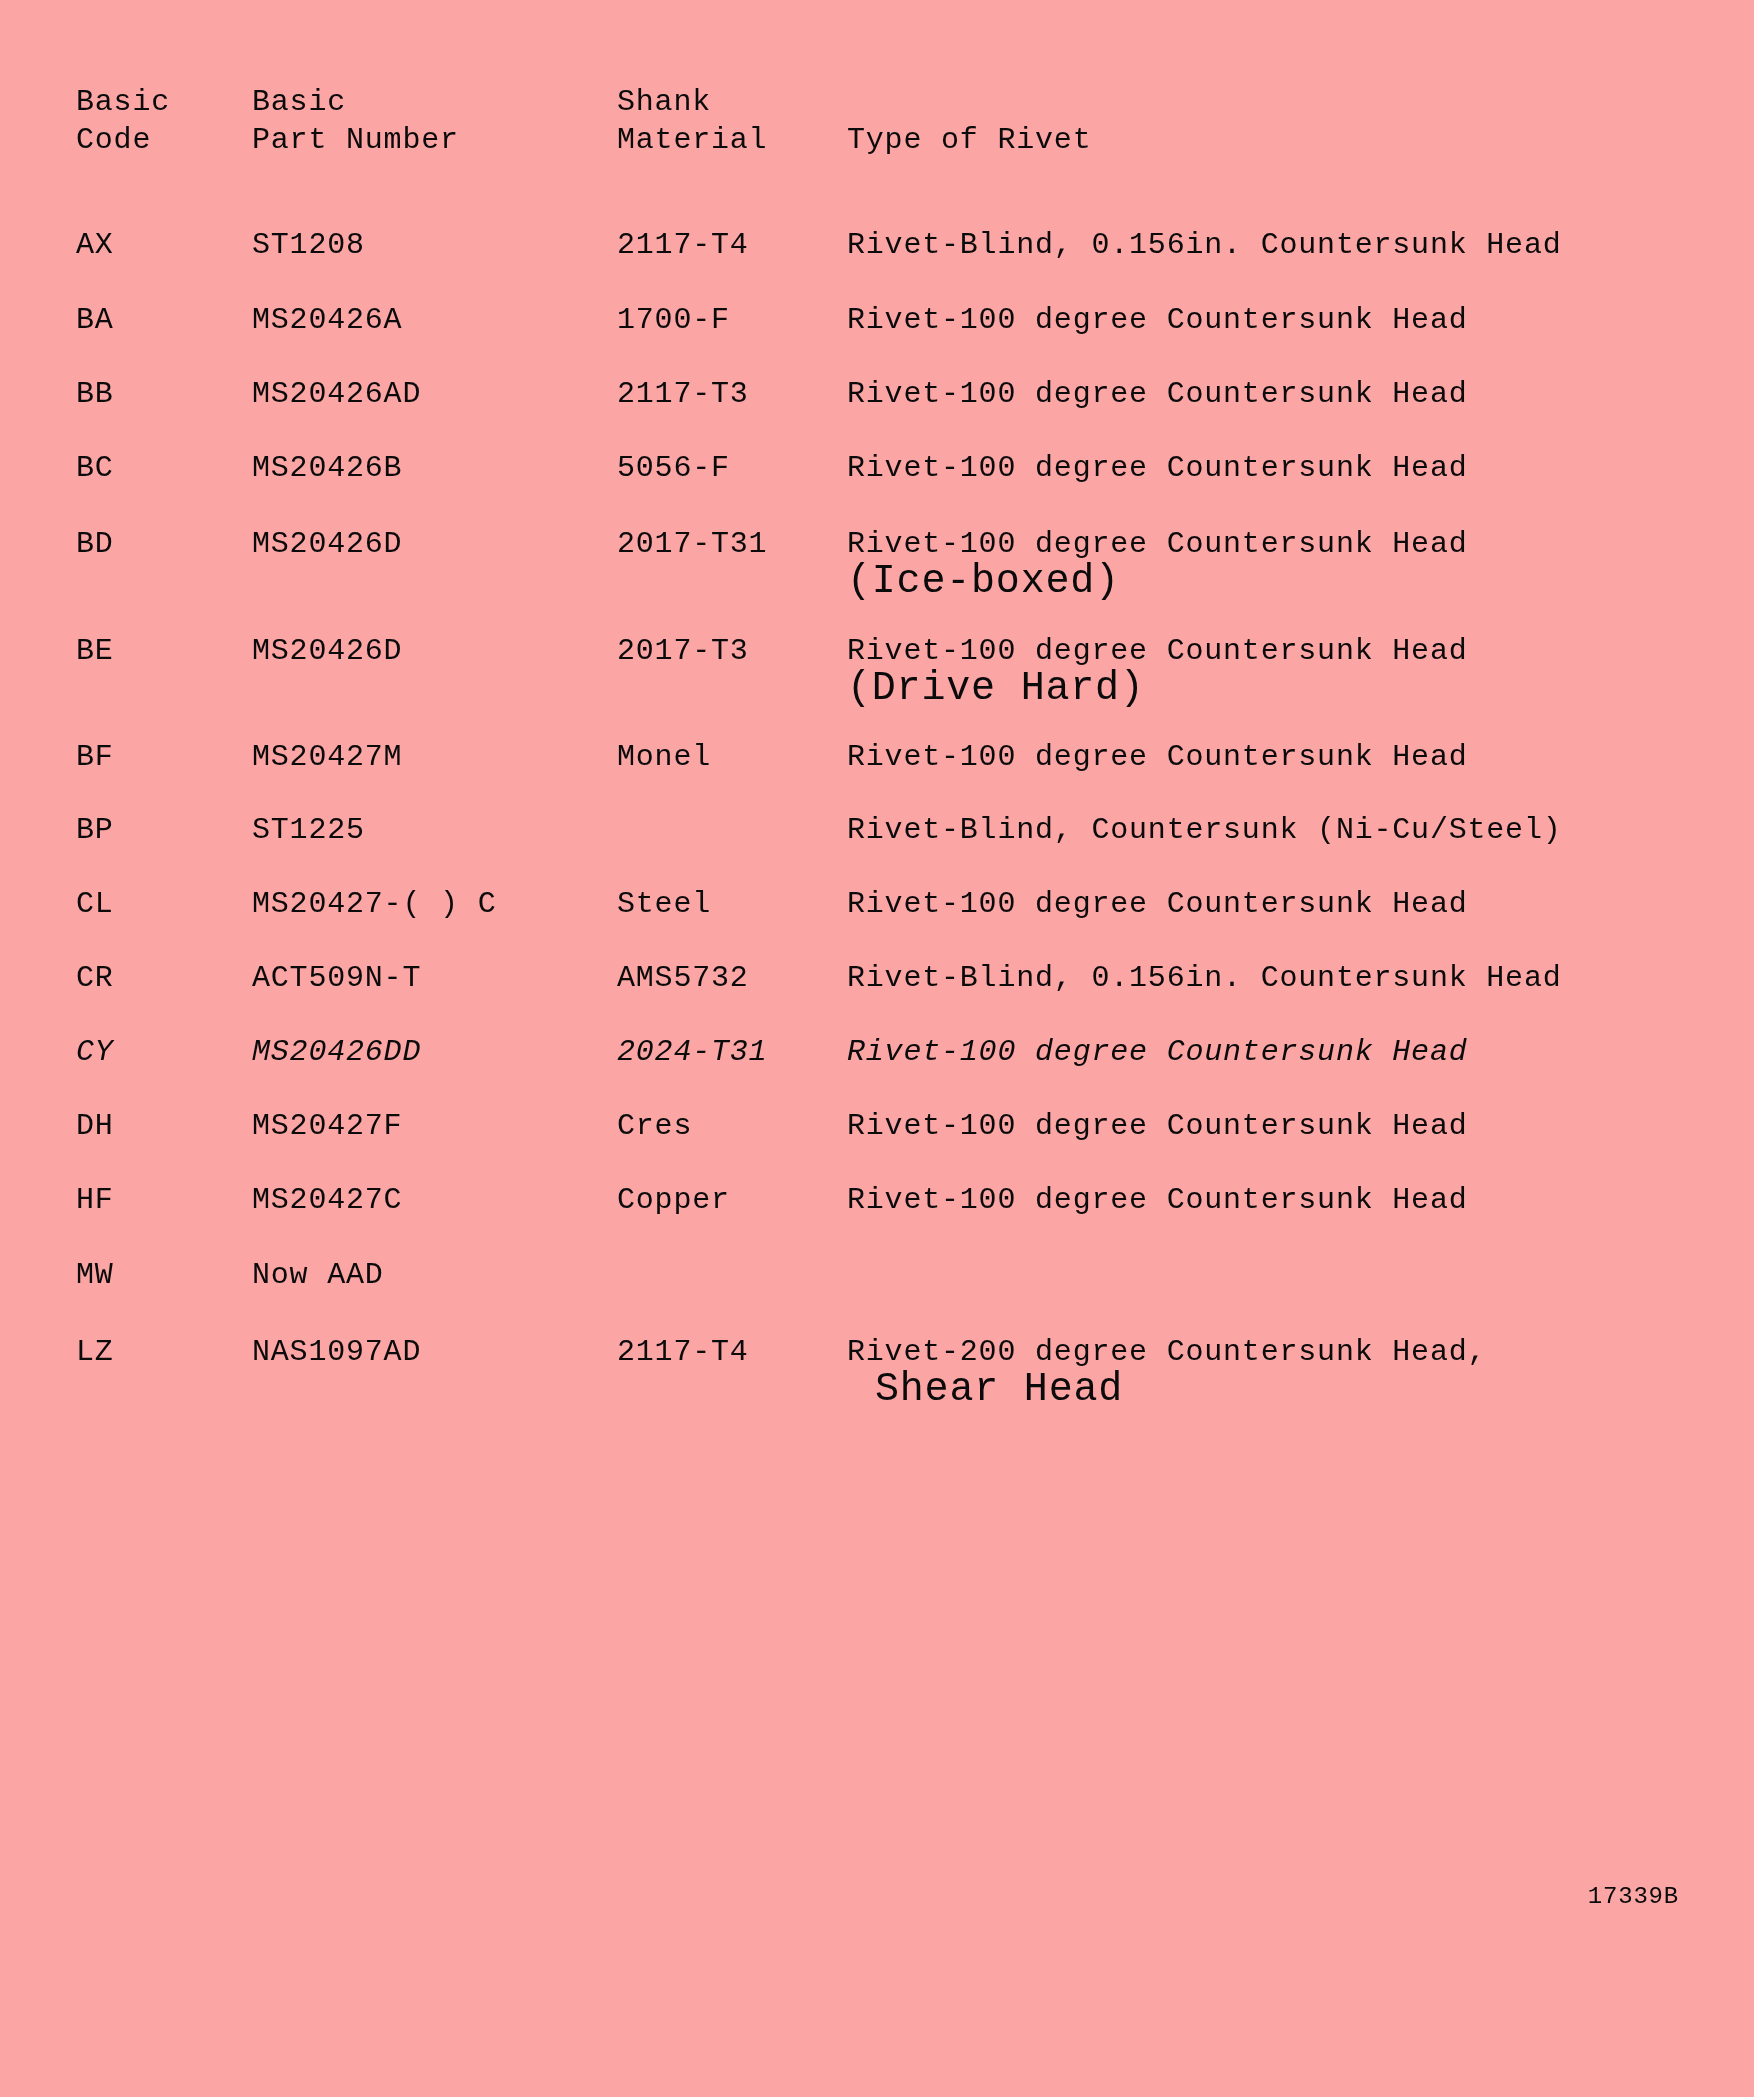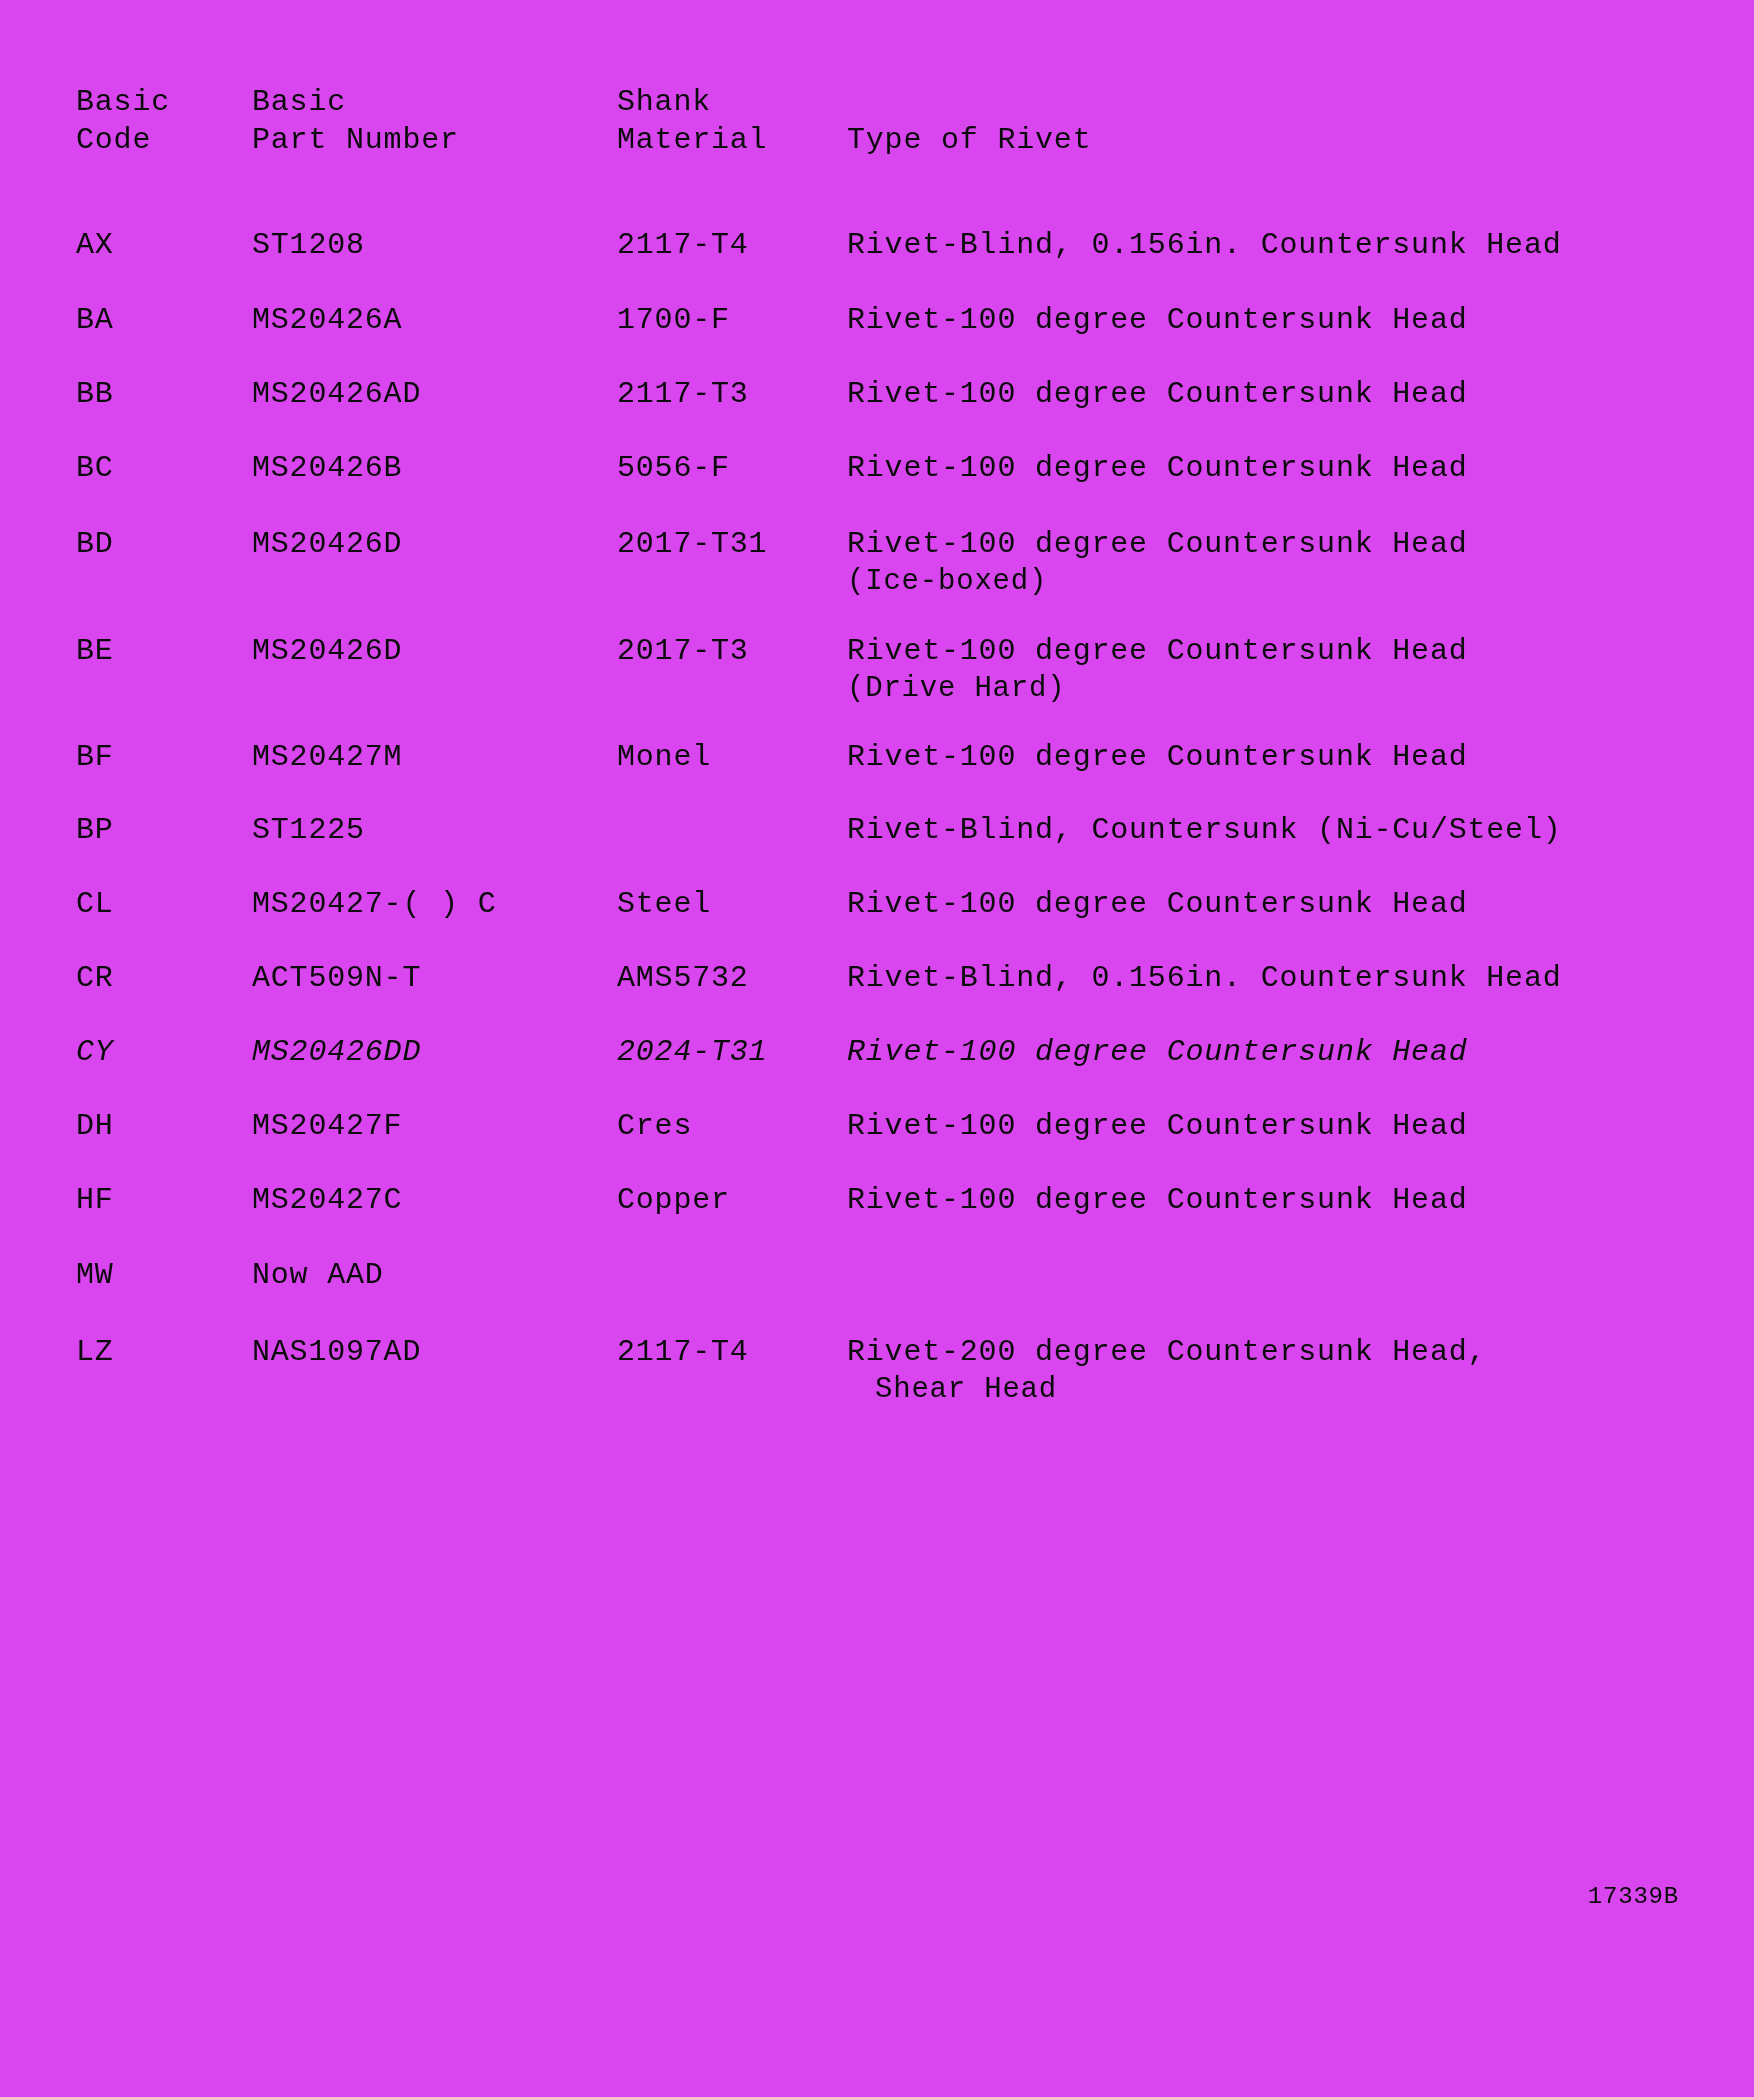--- a/index.html
+++ b/index.html
@@ -13,21 +13,21 @@
     height: 2097px;
     position: relative;
     font-family: "Liberation Mono", "DejaVu Sans Mono", monospace;
     color: #0a0a0a;
     overflow: hidden;
   }
 
   #page {
     position: absolute;
     inset: 0;
-    background: #d946ef;
+    background: #fca5a5;
   }
 
   
   .tbl {
     position: absolute;
     left: 0;
     top: 0;
     width: 1755px;
   }
 
@@ -54,21 +54,21 @@
   .c-shank  { left: 617px; }
   .c-type   { left: 847px; }
 
   .head .cell {
     font-weight: 500;
   }
 
   .sub {
     position: absolute;
     white-space: pre;
-    font-size: 29px;
+    font-size: 40px;
     line-height: 36px;
     letter-spacing: 0.8px;
     font-weight: 500;
     color: #0b0b0b;
     left: 847px;
   }
 
   
   .docnum {
     position: absolute;

